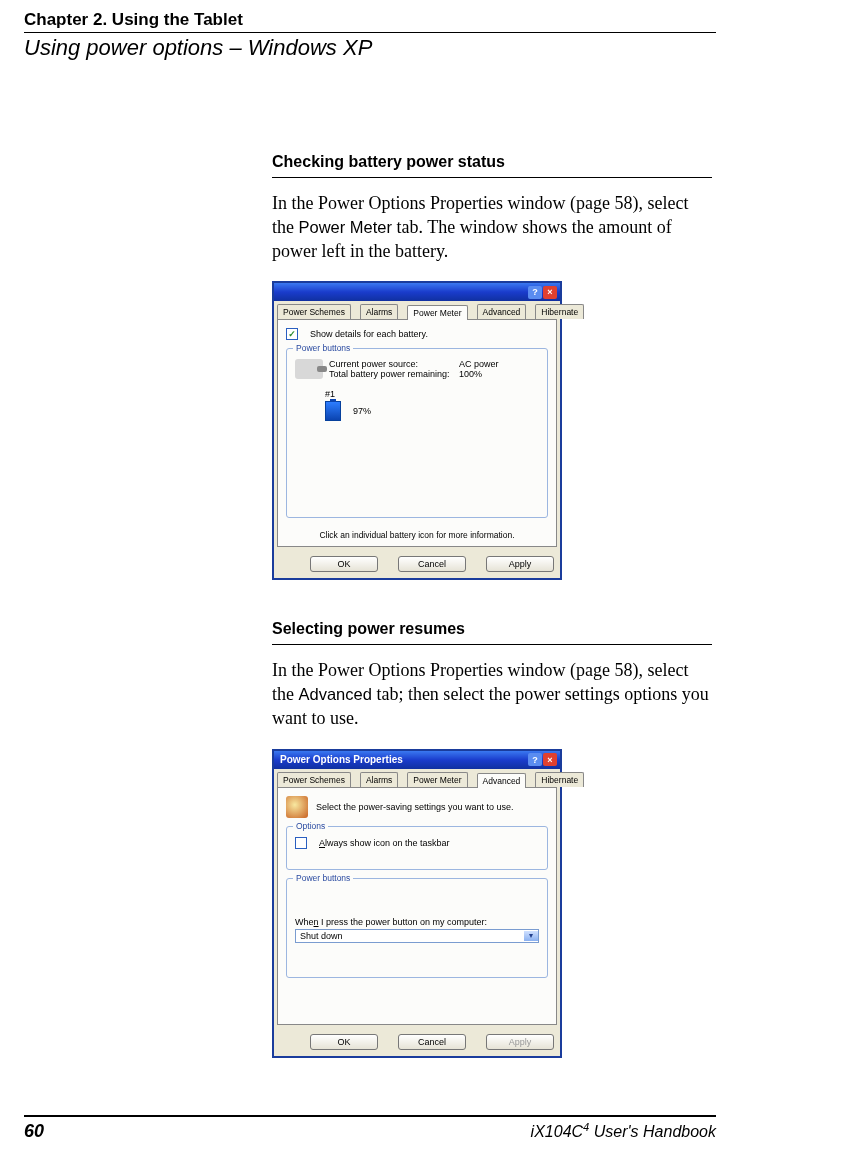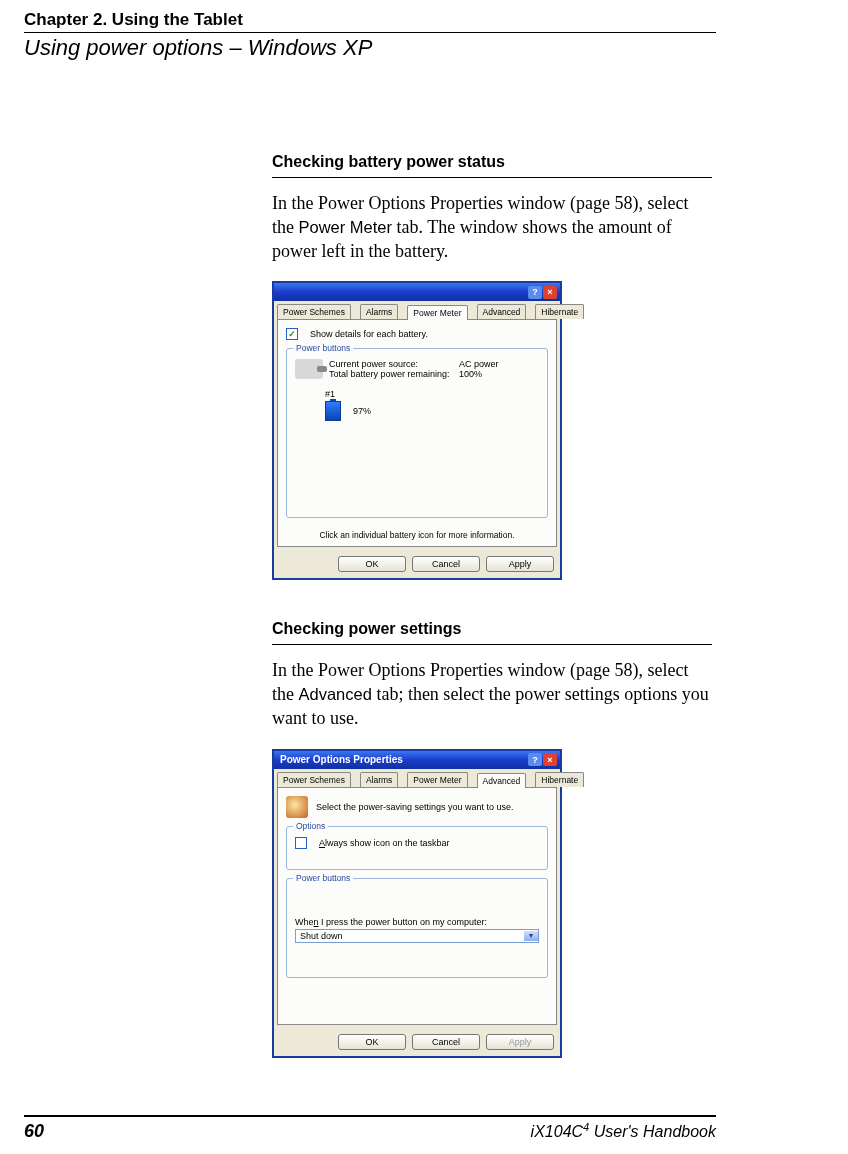--- a/index.html
+++ b/index.html
@@ -148,21 +148,21 @@
     position: absolute;
     top: -6px; left: 6px;
     background: #fcfcfa;
     padding: 0 3px;
     color: #2a4aa0;
     font-size: 8.5px;
   }
   .btnrow {
     display: flex;
     justify-content: flex-end;
-    gap: 6px;
+    gap: 20px;
     padding: 6px 6px 6px 6px;
     background: #ece9d8;
   }
   .xp-btn {
     min-width: 54px;
     padding: 2px 6px;
     font-size: 9px;
     text-align: center;
     border: 1px solid #777;
     border-radius: 3px;
@@ -321,21 +321,21 @@
           <div class="hint">Click an individual battery icon for more information.</div>
         </div>
         <div class="btnrow">
           <div class="xp-btn">OK</div>
           <div class="xp-btn">Cancel</div>
           <div class="xp-btn">Apply</div>
         </div>
       </div>
     </div>
 
-    <div class="sec-title">Checking power settings</div>
+    <div class="sec-title">Selecting power resumes</div>
     <hr class="secrule">
     <div class="para">
       <span>In the Power Options Properties window (page 58), select the </span><span class="sans">Advanced</span><span> tab; then select the power settings options you want to use.</span>
     </div>
 
     <div class="dialog-wrap" style="margin-bottom:0;">
       <div class="dialog">
         <div class="titlebar">
           <span class="title">Power Options Properties</span>
           <span class="tb-btn tb-help">?</span>

